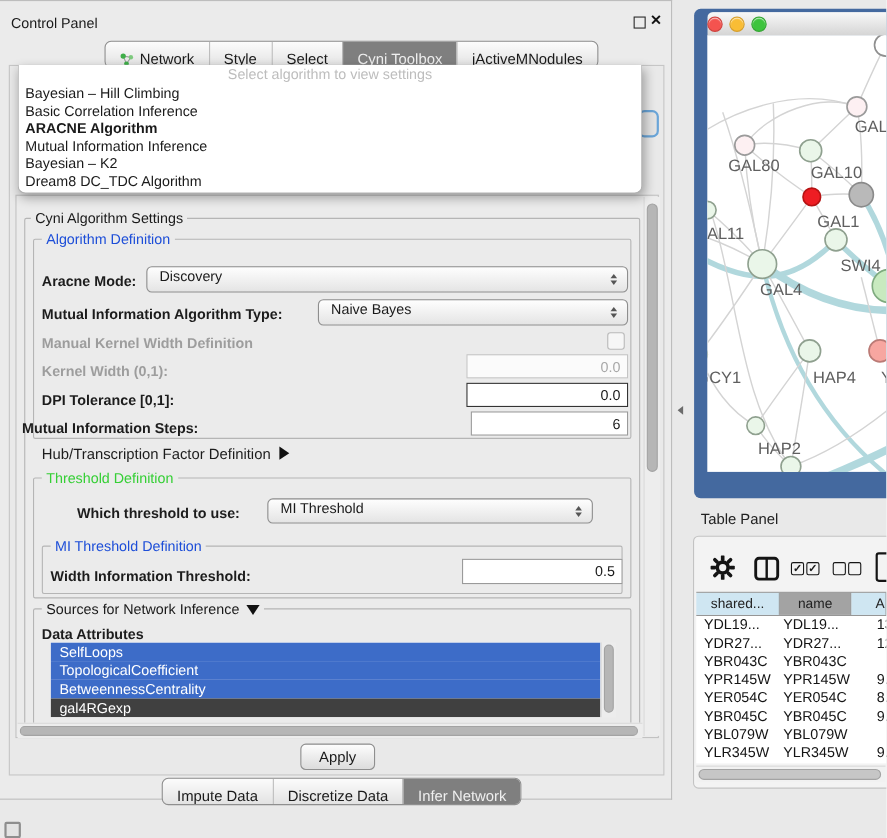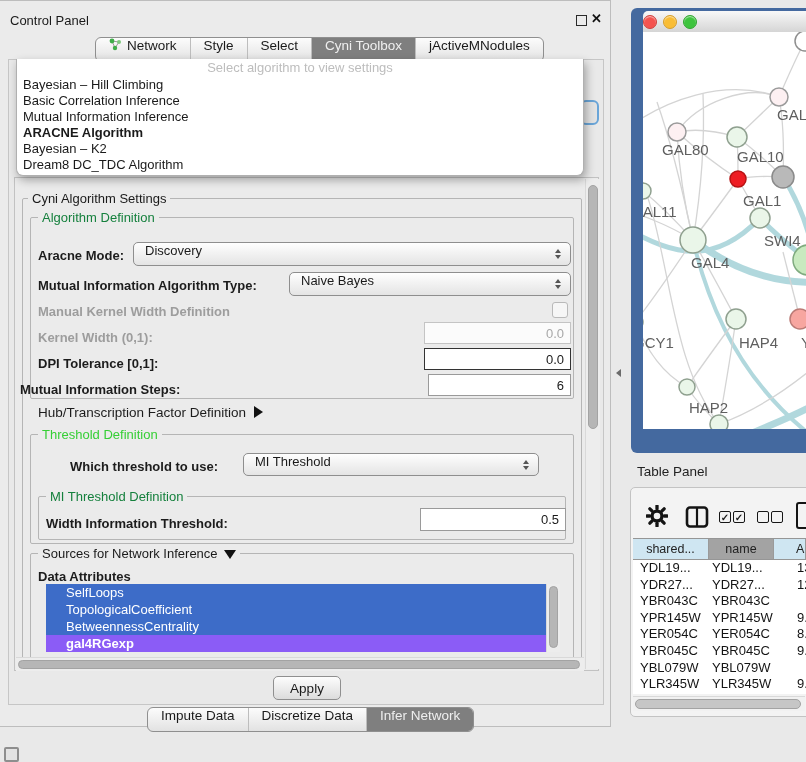--- a/index.html
+++ b/index.html
@@ -7,46 +7,46 @@
          font-family:"Liberation Sans",sans-serif;color:#1a1a1a;font-size:13px}
   .abs{position:absolute}
   
   .cp{position:absolute;left:0;top:8;width:611px;height:727px;background:#ebebeb;
       border:1px solid #bdbdbd;border-left:none;box-sizing:border-box}
   .cp-title{position:absolute;left:10px;top:12px;font-size:13px;color:#1a1a1a}
   .float-ico{position:absolute;left:576px;top:14px;width:9px;height:9px;border:1.5px solid #2a2a2a}
   .close-ico{position:absolute;left:591px;top:10px;font-weight:bold;font-size:13px;color:#111}
   .tabs{position:absolute;left:95px;top:36px;height:23px;display:flex;border:1px solid #8f8f8f;
         border-radius:6px;overflow:hidden;background:linear-gradient(#fcfcfc,#e2e2e2)}
-  .tab{display:flex;align-items:flex-start;padding:0 13px;border-left:1px solid #bdbdbd;font-size:13.5px;white-space:nowrap}
+  .tab{display:flex;align-items:flex-end;padding:0 13px;border-left:1px solid #bdbdbd;font-size:13.5px;white-space:nowrap}
   .tab:first-child{border-left:none}
   .tab.active{background:#7f7f7f;color:#efefef}
   .cp-body{position:absolute;left:8px;top:58px;width:596px;height:646px;border:1px solid #c6c6c6;background:#e9e9e9;box-sizing:border-box}
   .viewport{position:absolute;left:14px;top:176px;width:585px;height:494px;border:1px solid #c2c2c2;background:#ebebeb;box-sizing:border-box}
   
   .fs{position:absolute;border:1px solid #b5b5b5;border-radius:2px}
   .fs-legend{position:absolute;font-size:13px;background:#ebebeb;padding:0 4px;white-space:nowrap;z-index:2}
-  .blue{color:#15803d}.green{color:#35cf35}
+  .blue{color:#1d4ed8}.green{color:#35cf35}
   .flabel{position:absolute;font-size:13px;font-weight:bold;color:#1c1c1c;white-space:nowrap}
   .flabel.dis{color:#9d9d9d}
   .combo{position:absolute;height:24px;border:1px solid #8e8e8e;border-radius:5px;
          background:linear-gradient(#fefefe,#e4e4e4);display:flex;align-items:flex-start;
          padding:0 26px 0 11px;box-sizing:border-box;font-size:13px}
   .combo-arrows{position:absolute;right:9px;top:50%;transform:translateY(-50%);display:flex;flex-direction:column;gap:2px}
   .combo-arrows .up{width:0;height:0;border-left:3.5px solid transparent;border-right:3.5px solid transparent;border-bottom:4px solid #555}
   .combo-arrows .dn{width:0;height:0;border-left:3.5px solid transparent;border-right:3.5px solid transparent;border-top:4px solid #555}
   .num-input{position:absolute;box-sizing:border-box;background:#fff;border:1px solid #9a9a9a;
              font-size:13px;display:flex;align-items:center;justify-content:flex-end;padding-right:6px}
   .num-input.focus{border:1.5px solid #333}
   .num-input.dis{background:#fbfbfb;border-color:#c4c4c4;color:#a8a8a8}
   .chk{position:absolute;width:14px;height:14px;border:1px solid #b9b9b9;border-radius:3px;background:#f6f6f6}
   .tri-right{display:inline-block;width:0;height:0;border-top:6px solid transparent;border-bottom:6px solid transparent;border-left:9px solid #111;margin-left:8px;vertical-align:-1px}
   .tri-down{display:inline-block;width:0;height:0;border-left:6px solid transparent;border-right:6px solid transparent;border-top:9px solid #111;margin-left:6px;vertical-align:-1px}
   .attr-list{position:absolute;left:46px;top:583px;width:500px;height:68px;background:#fff;overflow:hidden}
-  .attr-item{height:17px;line-height:17px;background:#3d6cc8;color:#fff;padding-left:20px;font-size:13px;white-space:nowrap}
+  .attr-item{height:17px;line-height:17px;background:#3d6cc8;color:#fff;padding-left:8px;font-size:13px;white-space:nowrap}
   .sb-v{position:absolute;background:#ededed;border-left:1px solid #d9d9d9}
   .sb-thumb{position:absolute;background:#b6b6b6;border:1px solid #a3a3a3;border-radius:6px;box-sizing:border-box}
   .sb-h{position:absolute;background:#ededed;border-top:1px solid #d9d9d9}
   .btn{position:absolute;border:1px solid #8f8f8f;border-radius:5px;background:linear-gradient(#fdfdfd,#dcdcdc);
        display:flex;align-items:center;justify-content:center;font-size:13.5px}
   
   .popup{position:absolute;left:16px;top:58px;width:566px;height:116px;background:#fff;
          border:1px solid #b0b0b0;border-top:none;border-radius:0 0 7px 7px;
          box-shadow:2px 4px 10px rgba(0,0,0,.32);z-index:20}
   .popup-ph{height:18px;line-height:18px;text-align:center;color:#bdbdbd;font-size:13px}
@@ -191,21 +191,21 @@
     <div class="fs" style="left:30px;top:552px;width:542px;height:104px"></div>
     <span class="fs-legend" style="left:38px;top:545px">
       <span>Sources for Network Inference</span><span class="tri-down"></span>
     </span>
     <span class="flabel" style="left:38px;top:568px">Data Attributes</span>
 
     <div class="attr-list" id="attr-list">
         <div class="attr-item" style="background: rgb(61, 108, 200);">SelfLoops</div>
         <div class="attr-item" style="background: rgb(61, 108, 200);">TopologicalCoefficient</div>
         <div class="attr-item" style="background: rgb(61, 108, 200);">BetweennessCentrality</div>
-        <div class="attr-item" style="background: #8b5cf6; font-weight: bold;">gal4RGexp</div>
+        <div class="attr-item" style="background: #404040;">gal4RGexp</div>
       </div>
     <div class="sb-v" style="left:546px;top:583px;width:13px;height:68px">
       <div class="sb-thumb" style="left:2px;top:2px;width:9px;height:62px"></div>
     </div>
 
     <div class="sb-h" style="left:16px;top:656px;width:568px;height:13px">
       <div class="sb-thumb" style="left:2px;top:2px;width:562px;height:9px"></div>
     </div>
 
     <div class="sb-v" style="left:585px;top:178px;width:14px;height:490px">
@@ -227,22 +227,22 @@
           <span>Infer Network</span>
         </div>
     </div>
 
     <div class="frag-combo"></div>
     <div class="popup">
       <div class="popup-ph">Select algorithm to view settings</div>
       <div id="popup-items">
           <div class="popup-item">Bayesian – Hill Climbing</div>
           <div class="popup-item">Basic Correlation Inference</div>
+          <div class="popup-item bold">ARACNE Algorithm</div>
           <div class="popup-item">Mutual Information Inference</div>
-          <div class="popup-item bold">ARACNE Algorithm</div>
           <div class="popup-item">Bayesian – K2</div>
           <div class="popup-item">Dream8 DC_TDC Algorithm</div>
         </div>
     </div>
   </div>
 
   <div class="divider-arrow"></div>
 
   <div class="net-frame"></div>
   <div class="net-title"></div>

